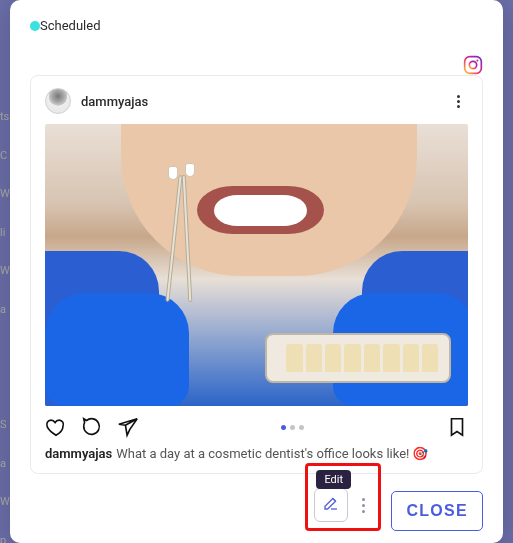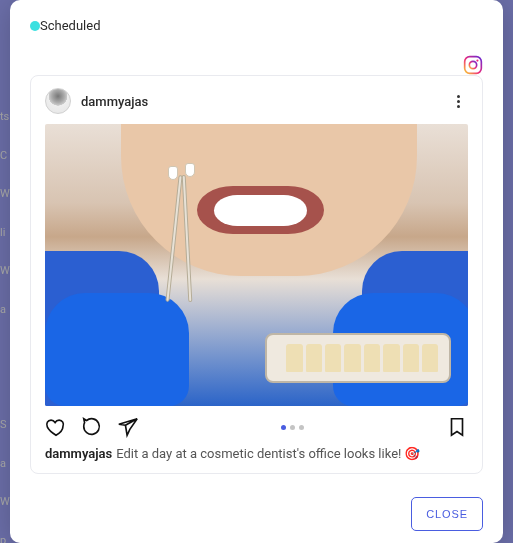--- a/index.html
+++ b/index.html
@@ -151,21 +151,21 @@
     cursor:pointer;
   }
   .edit-btn svg { width:18px; height:18px; stroke:#5a62d6; stroke-width:1.8; fill:none; }
   .vmore {
     width: 18px; height: 34px; display:flex; flex-direction:column;
     align-items:center; justify-content:center; gap:3px; cursor:pointer;
   }
   .vmore span { width:3px;height:3px;border-radius:50%;background:#8b8fa5; }
   .close-btn {
     border: 1.5px solid #4a5de0; color: #4a5de0; background:#fff;
-    font-size: 11px; letter-spacing: .08em; font-weight:400;
+    font-size: 16px; letter-spacing: .08em; font-weight:700;
     padding: 10px 14px; border-radius: 5px; cursor:pointer;
   }
 
   .edge-text {
     position: absolute; left: 0; top: 0; bottom: 0; width: 15px;
     color: #a9a9a9; font-size: 11px; overflow: hidden; line-height: 3.5;
     padding-top: 50px;
     margin-top: 48px;
   }
 </style>
@@ -259,21 +259,38 @@
       </span>
       <span class="spacer"></span>
       <span class="iconbtn">
         <svg viewBox="0 0 24 24">
             <path d="M6 3h12v18l-6-4-6 4V3z"></path>
           </svg>
       </span>
     </div>
 
     <div class="caption">
-      <span class="u">dammyajas</span><span>Edit a day at a cosmetic dentist's office looks like! 🎯</span>
+      <span class="u">dammyajas</span><span>What a day at a cosmetic dentist's office looks like! 🎯</span>
     </div>
   </div>
 
   <div class="footer">
+    <div class="edit-wrap">
+      <div class="tooltip">Edit</div>
+      <div class="edit-btn">
+        <span>
+          <svg viewBox="0 0 24 24">
+              <path d="M4 16.5V20h3.5L18 9.5 14.5 6 4 16.5z"></path>
+              <path d="M14.5 6 18 9.5"></path>
+              <path d="M12 20h8"></path>
+            </svg>
+        </span>
+      </div>
+      <div class="vmore">
+        <span></span>
+          <span></span>
+          <span></span>
+      </div>
+    </div>
     <button class="close-btn">CLOSE</button>
   </div>
 
 </div>
 
 </body></html>

